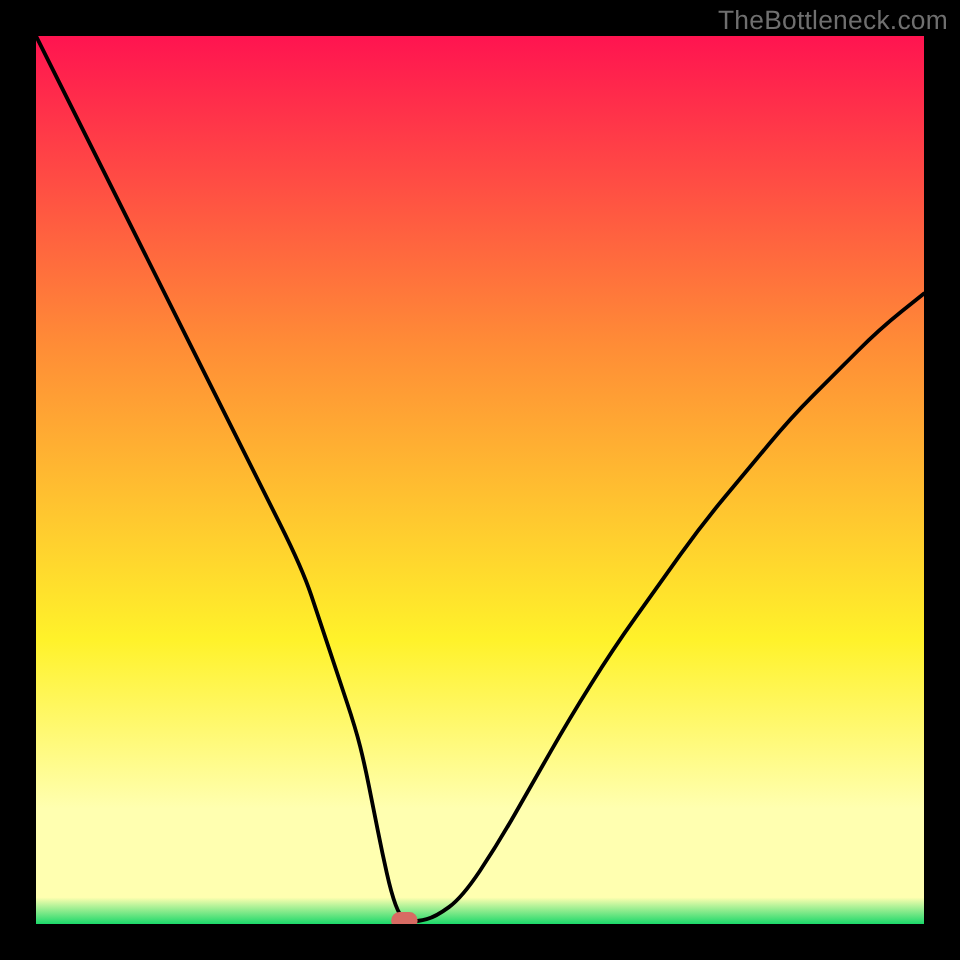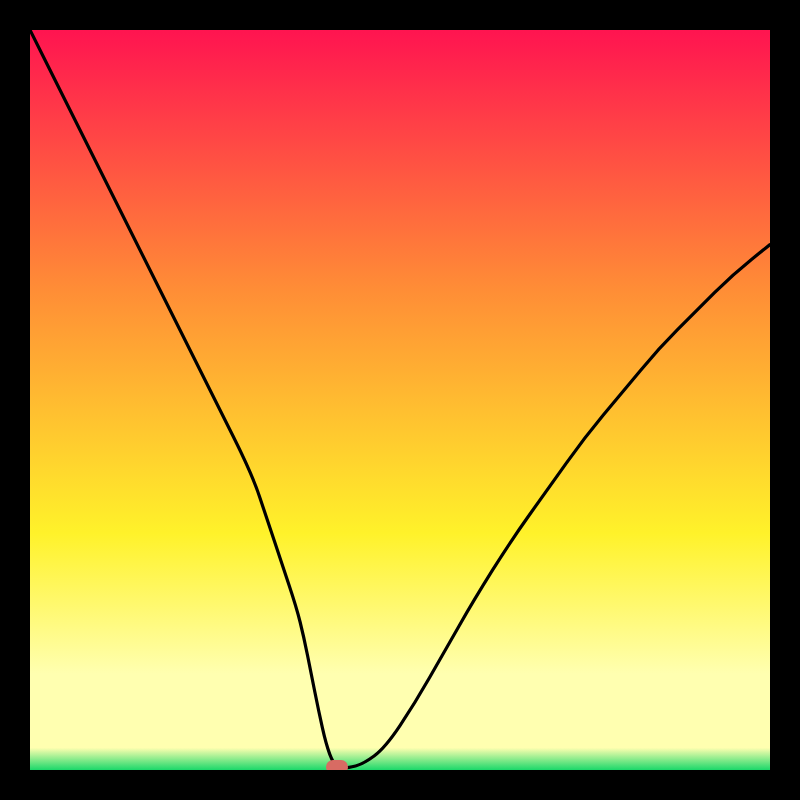--- a/index.html
+++ b/index.html
@@ -51,20 +51,21 @@
     height: 14px;
     border-radius: 7px;
     background: #d86b63;
   }
 </style>
 </head>
 <body>
 
 <div class="frame">
 
+  <div class="watermark">TheBottleneck.com</div>
 
   <div class="plot-area">
 
     <svg class="gradient" viewBox="0 0 740 740" preserveAspectRatio="none">
       <defs>
         <linearGradient id="bg" x1="0" y1="0" x2="0" y2="1">
           <stop id="g0" offset="0%" stop-color="#ff1450"></stop>
           <stop id="g1" offset="35%" stop-color="#ff8d36"></stop>
           <stop id="g2" offset="68%" stop-color="#fff22a"></stop>
           <stop id="g3" offset="87%" stop-color="#ffffb0"></stop>

